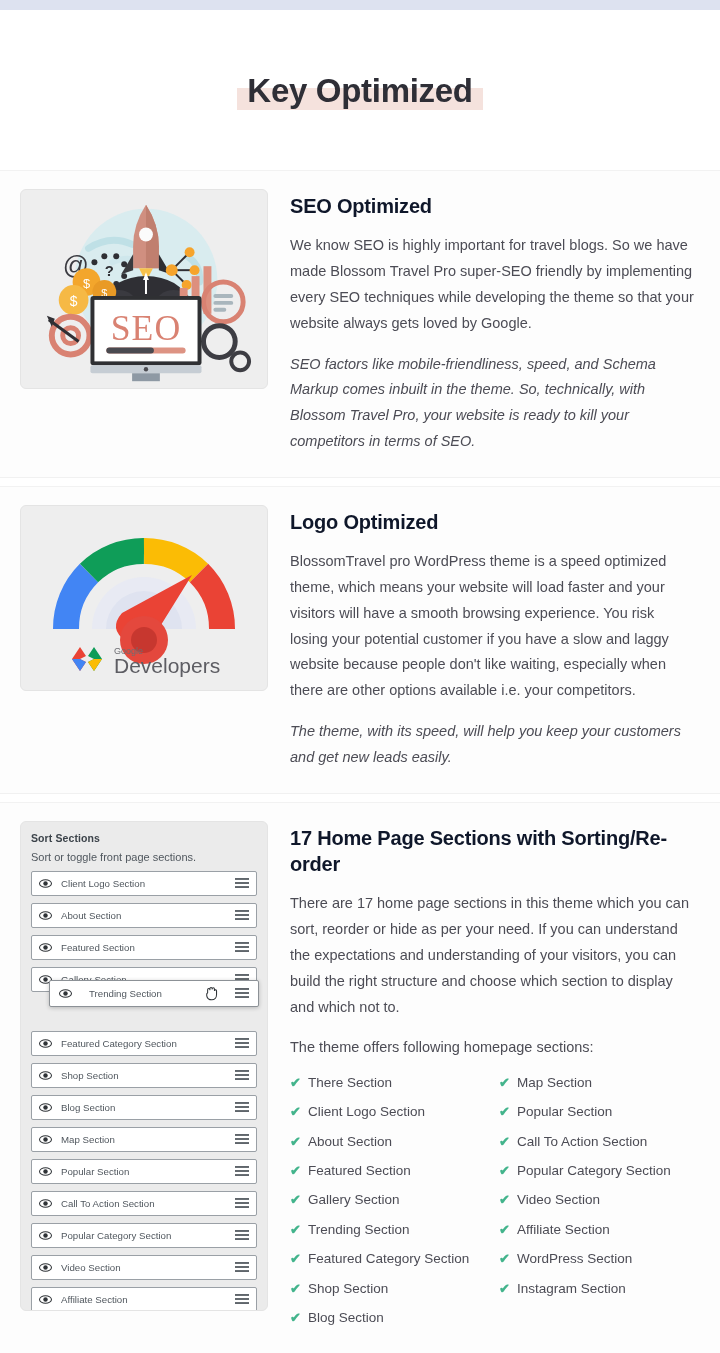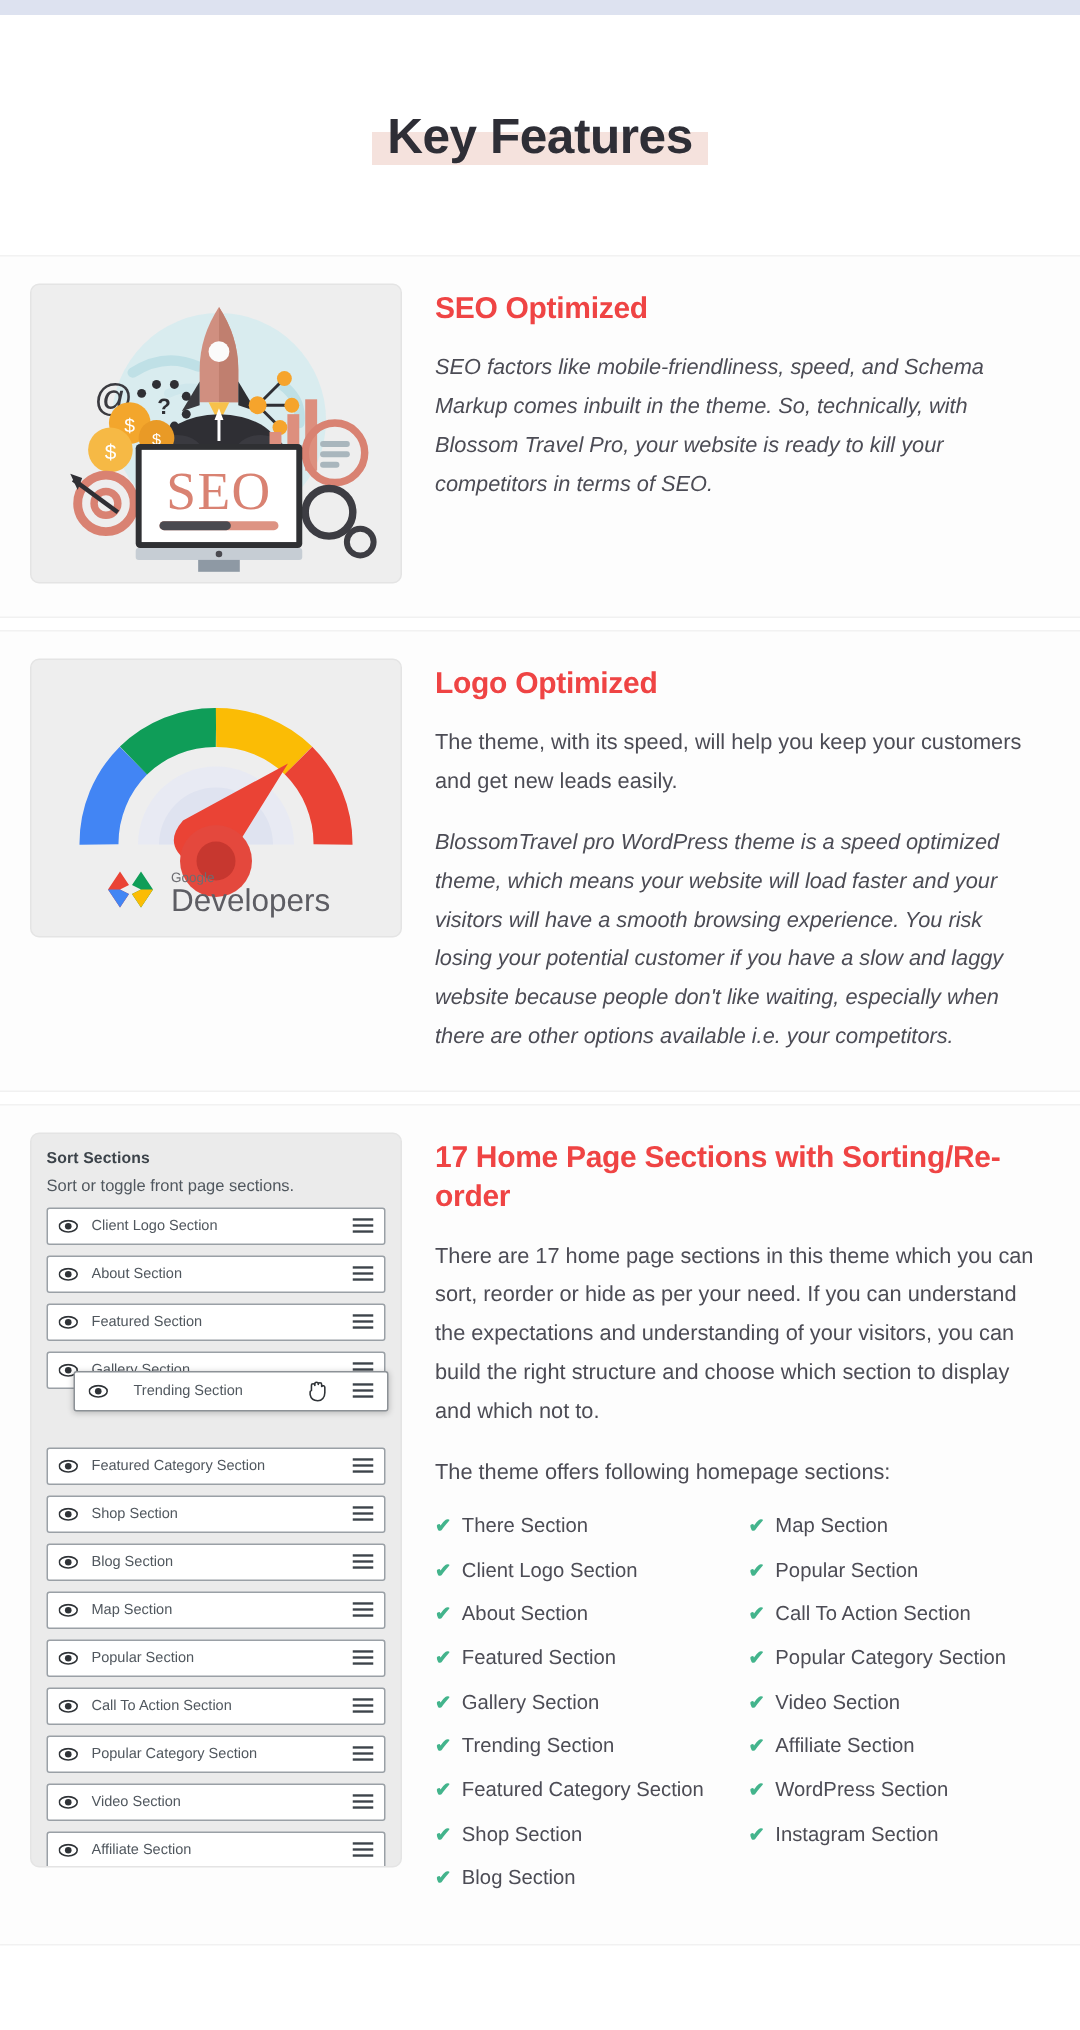--- a/index.html
+++ b/index.html
@@ -66,21 +66,21 @@
     height: 490px;
     align-items: flex-start;
     padding: 10px 10px 12px 10px;
     position: relative;
   }
 
   .body { flex: 1 1 auto; min-width: 0; padding-top: 4px; }
   h2.h {
     font-size: 20px;
     font-weight: 700;
-    color: #ef4444;
+    color: #0f172a;
     margin-bottom: 14px;
     line-height: 1.32;
     letter-spacing: -0.2px;
   }
   p.para {
     font-size: 14.5px;
     line-height: 1.78;
     color: #4c4c55;
     margin-bottom: 15px;
   }
@@ -169,21 +169,21 @@
   .placeholder-gap { height: 25px; margin-bottom: 7px; }
 </style>
 </head>
 <body>
 
 <div class="topbar"></div>
 
 <div class="title-wrap">
   <div class="page-title">
     <span class="hl"></span>
-    <span class="txt">Key Features</span>
+    <span class="txt">Key Optimized</span>
   </div>
 </div>
 
 <div class="card">
   <div class="media seo">
     <svg class="seo-art" viewBox="0 0 232 186">
       <circle cx="118" cy="84" r="72" fill="#d9ecef"></circle>
       <path d="M60 52 q22 -14 44 -4 M70 120 q24 10 50 2 M160 60 q14 10 12 26" stroke="#bfe0e6" stroke-width="7" fill="none" stroke-linecap="round"></path>
       <path d="M84 66 q18 -8 30 2" stroke="#cfe7ec" stroke-width="6" fill="none" stroke-linecap="round"></path>
 
@@ -252,20 +252,21 @@
       <text x="118" y="144" font-family="'Liberation Serif',serif" font-size="36" fill="#d98272" text-anchor="middle" letter-spacing="1">SEO</text>
       <rect x="78" y="152" width="80" height="6" rx="3" fill="#dd9383"></rect>
       <rect x="78" y="152" width="48" height="6" rx="3" fill="#4a4a50"></rect>
       <rect x="62" y="170" width="112" height="8" rx="2" fill="#c6cdd4"></rect>
       <circle cx="118" cy="174" r="2.2" fill="#4a4a50"></circle>
       <rect x="104" y="178" width="28" height="8" fill="#8e99a4"></rect>
     </svg>
   </div>
   <div class="body">
     <h2 class="h">SEO Optimized</h2>
+    <p class="para">We know SEO is highly important for travel blogs. So we have made Blossom Travel Pro super-SEO friendly by implementing every SEO techniques while developing the theme so that your website always gets loved by Google.</p>
     <p class="para">SEO factors like mobile-friendliness, speed, and Schema Markup comes inbuilt in the theme. So, technically, with Blossom Travel Pro, your website is ready to kill your competitors in terms of SEO.</p>
   </div>
 </div>
 
 <div class="card">
   <div class="media speed">
     <svg class="speed-art" viewBox="0 0 200 166">
       <g fill="none" stroke-width="26" stroke-linecap="butt">
         <path d="M22 114 A78 78 0 0 1 45 58" stroke="#4285f4"></path>
         <path d="M45 58 A78 78 0 0 1 100 36" stroke="#0f9d58"></path>
@@ -284,22 +285,22 @@
         <path d="M0 12 L8 24 14 15 8 12 Z" fill="#4285f4"></path>
         <path d="M22 0 L30 12 22 24 16 15 22 12 16 9 Z" fill="#0f9d58"></path>
         <path d="M30 12 L22 24 16 15 22 12 Z" fill="#fbbc05"></path>
       </g>
       <text x="70" y="139" font-family="'Liberation Sans',sans-serif" font-size="9" fill="#6d6d72">Google</text>
       <text x="70" y="158" font-family="'Liberation Sans',sans-serif" font-size="21" fill="#5d5d63">Developers</text>
     </svg>
   </div>
   <div class="body">
     <h2 class="h">Logo Optimized</h2>
+    <p class="para">BlossomTravel pro WordPress theme is a speed optimized theme, which means your website will load faster and your visitors will have a smooth browsing experience. You risk losing your potential customer if you have a slow and laggy website because people don't like waiting, especially when there are other options available i.e. your competitors.</p>
     <p class="para">The theme, with its speed, will help you keep your customers and get new leads easily.</p>
-    <p class="para">BlossomTravel pro WordPress theme is a speed optimized theme, which means your website will load faster and your visitors will have a smooth browsing experience. You risk losing your potential customer if you have a slow and laggy website because people don't like waiting, especially when there are other options available i.e. your competitors.</p>
   </div>
 </div>
 
 <div class="card">
   <div class="media sort">
     <div class="sort-panel">
       <div class="sort-title">Sort Sections</div>
       <div class="sort-sub">Sort or toggle front page sections.</div>
 
       <div class="sort-row">

